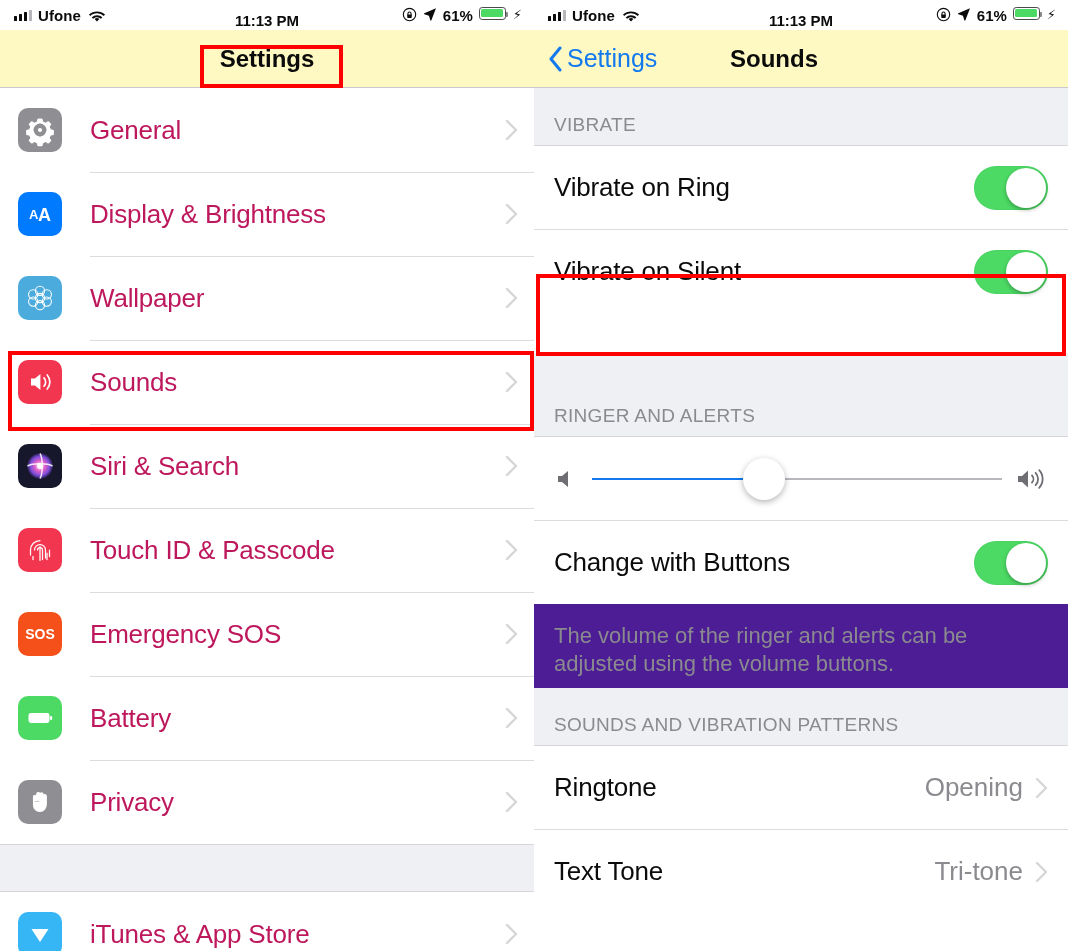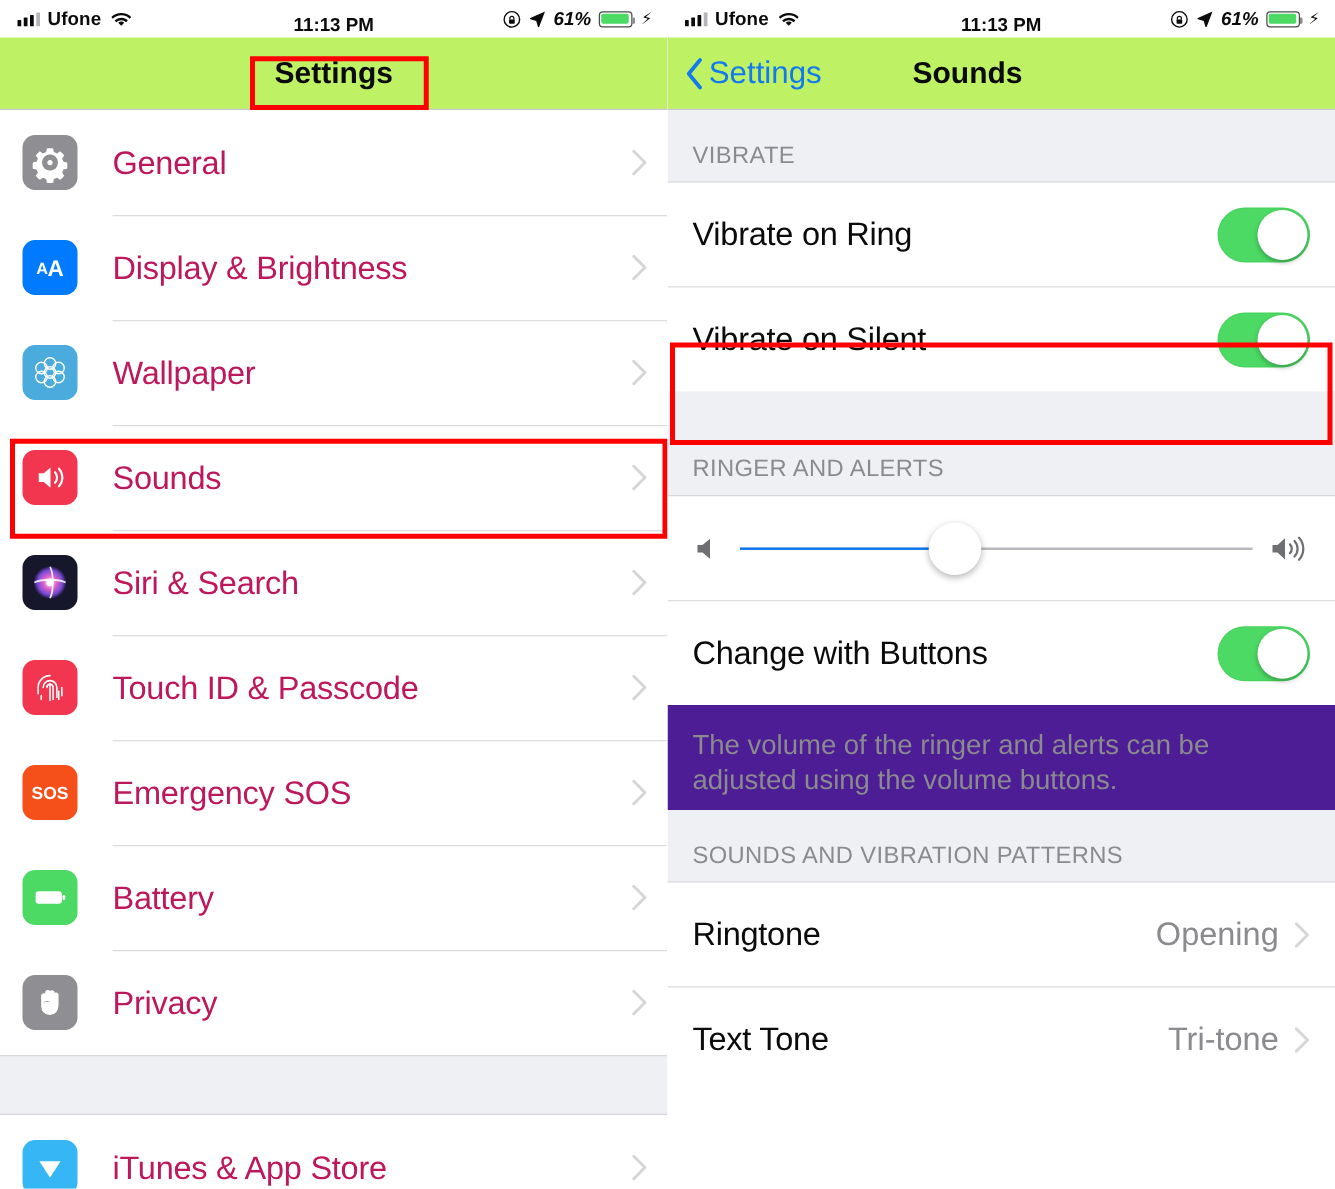--- a/index.html
+++ b/index.html
@@ -24,36 +24,36 @@
   .bars i:nth-child(1){ height:5px; }
   .bars i:nth-child(2){ height:7px; }
   .bars i:nth-child(3){ height:9px; }
   .bars i:nth-child(4){ height:11px; background:#b5b5ba; }
   .carrier{ font-size:15px; font-weight:bold; letter-spacing:.1px; }
   .wifi{ width:16px; height:12px; position:relative; margin-left:2px; }
   .sb-center{
     position:absolute; left:0; right:0; text-align:center;
     font-size:15px; font-weight:bold; pointer-events:none;margin-top:11px;
   }
-  .sb-right{ margin-left:auto; display:flex; align-items:center; gap:6px;font-style:italic; }
+  .sb-right{ margin-left:auto; display:flex; gap:6px; }
   .rot-lock{ width:15px; height:15px; }
   .loc-arrow{ width:14px; height:14px; }
   .batt-pct{ font-size:15px; font-weight:bold; }
   .battery{ width:27px; height:13px; border:1.3px solid #4a4a4a; border-radius:3.2px; padding:1.4px; position:relative; }
   .battery::after{
     content:""; position:absolute; right:-3.6px; top:4px;
     width:2.2px; height:5px; background:#8a8a8a; border-radius:0 1px 1px 0;
   }
   .battery span{ display:block; height:100%; background:#4cd964; border-radius:1.6px; }
   .bolt{ font-size:13px; font-weight:bold; margin-left:1px; }
 
   
   .navbar{
     height:58px; position:relative; display:flex; align-items:center;
-    background:#bef264; border-bottom:1px solid #c9c9cd;
+    background:#fef9c3; border-bottom:1px solid #c9c9cd;
   }
   .nav-title{
     position:absolute; left:0; right:0; text-align:center;
     font-size:24px; font-weight:bold; color:#0b0b0b;
   }
   .nav-back{
     display:flex; align-items:center; gap:4px;
     color:#1279ef; font-size:25px; padding-left:14px; cursor:pointer;
     position:relative; z-index:2;
   }
@@ -79,21 +79,21 @@
   }
   .row-label{ font-size:26px; color:#be185d; flex:1; letter-spacing:-.2px; }
   .chev{ width:13px; height:22px; flex:none; opacity:.45; }
   .gap{ height:48px; background:#eff0f4; border-top:1px solid #d6d6da; border-bottom:1px solid #d6d6da; }
 
   
   .section-head{
     background:#eff0f4; color:#8a8a8f; font-size:19px;
     letter-spacing:.3px; padding:26px 0 9px 20px;
   }
-  .section-head.tall{ padding-top:52px; }
+  .section-head.tall{ padding-top:52px;margin-top:40px; }
   .srow{
     height:84px; background:#fff; display:flex; align-items:center;
     padding:0 20px 0 20px; position:relative; cursor:pointer;
     border-top:1px solid #d6d6da;
   }
   .srow.nb{ border-top:1px solid #dcdce0; }
   .srow-label{ font-size:26px; color:#0b0b0b; flex:1; letter-spacing:-.2px; }
   .srow-value{ font-size:26px; color:#8a8a8f; margin-right:12px; }
   .toggle{
     width:74px; height:44px; border-radius:22px; background:#4cd964;

